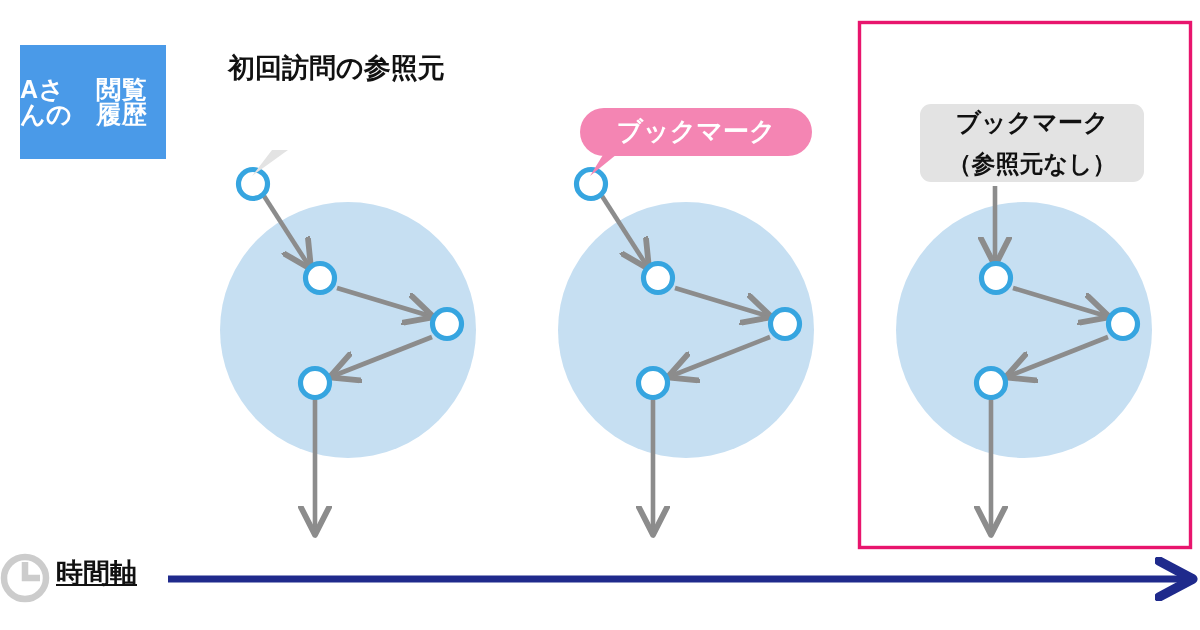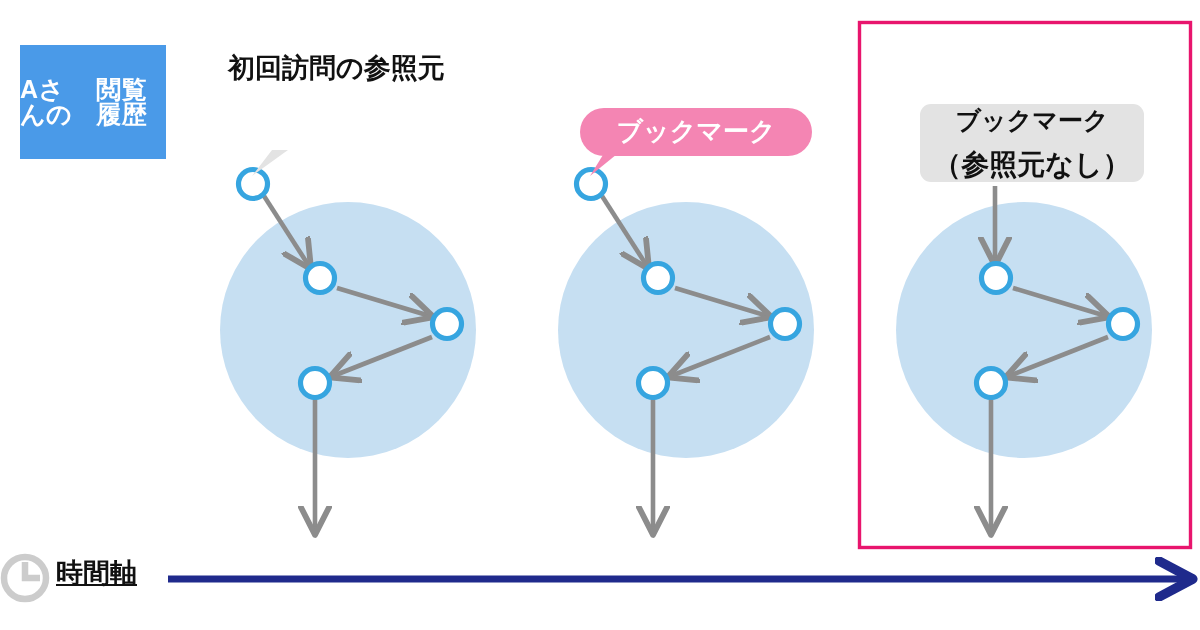--- a/index.html
+++ b/index.html
@@ -43,21 +43,21 @@
     white-space:nowrap;
     box-sizing:border-box;
   }
   .pill.gray{background:#e3e3e3;color:#111111;}
   .pill.pink{background:#f485b3;color:#ffffff;}
 
   #pill0{left:246px;top:108px;width:220px;height:48px;}
   #pill1{left:580px;top:108px;width:232px;height:48px;}
   #pill2{left:920px;top:104px;width:224px;height:78px;border-radius:11px;
          flex-direction:column;font-size:25px;}
-  #pill2 .l2{font-size:28px;margin-top:15px;}
+  #pill2 .l2{font-size:24px;margin-top:15px;}
 
   
   .timeline-label{
     position:absolute;left:56px;top:560px;
     font-size:27px;font-weight:700;color:#111111;
     line-height:1;white-space:nowrap;text-decoration:underline;
   }
 </style>
 </head>
 <body>

